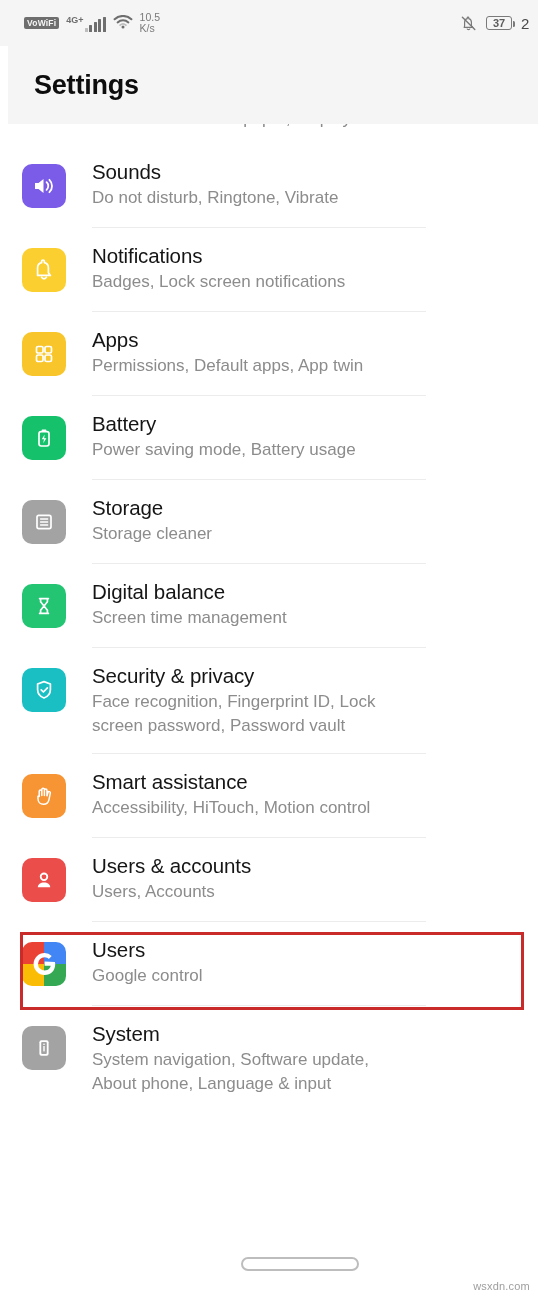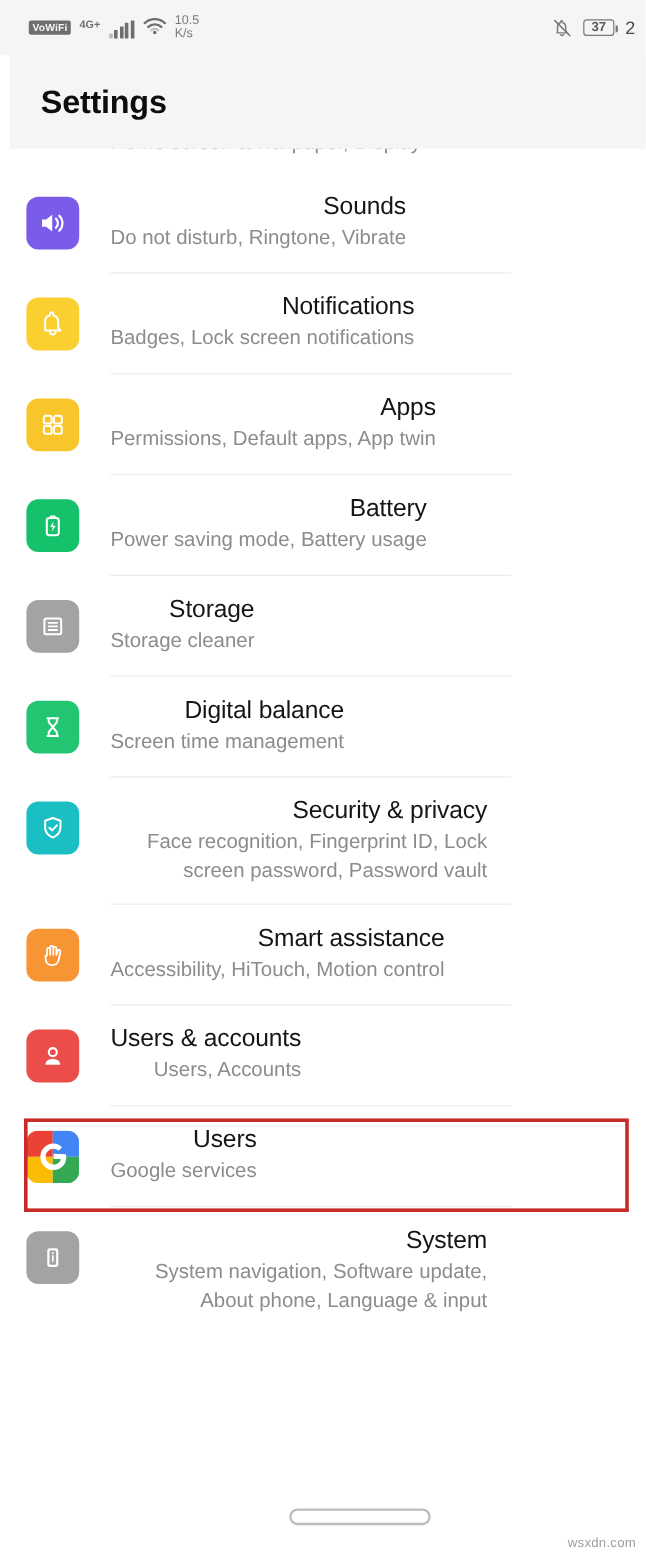--- a/index.html
+++ b/index.html
@@ -17,21 +17,21 @@
     background:#f5f5f5;
     display:flex; align-items:center; justify-content:space-between;
     padding:0 8px 0 24px;
   }
   .sb-left { display:flex; align-items:center; gap:7px; }
   .sb-right { display:flex; align-items:center; gap:9px; }
   .volte-badge {
     background:#6e6e6e; color:#f5f5f5; font-size:8.5px; font-weight:bold;
     border-radius:2px; padding:1.5px 3px; letter-spacing:0.2px; line-height:1;
   }
-  .net-group { display:flex; align-items:flex-end; gap:7px; }
+  .net-group { display:flex; align-items:flex-end; gap:1px; }
   .net-label { font-size:9px; color:#6e6e6e; font-weight:bold; margin-bottom:7px; }
   .bars { display:flex; align-items:flex-end; gap:1.5px; height:15px; }
   .bars i { display:block; width:3px; background:#6e6e6e; border-radius:0.5px; }
   .bars i:nth-child(1){height:4px;background:#bdbdbd;}
   .bars i:nth-child(2){height:7px;}
   .bars i:nth-child(3){height:10px;}
   .bars i:nth-child(4){height:13px;}
   .bars i:nth-child(5){height:15px;}
   .speed { font-size:10.5px; color:#7a7a7a; line-height:1.08; text-align:left; }
   .battery-shell {
@@ -56,21 +56,21 @@
   .sliver {
     position:absolute; top:124px; left:0; width:538px; height:20px;
     background:#ffffff; overflow:hidden;
   }
   .sliver .ghost {
     position:absolute; top:-15px; left:92px; font-size:17px; color:#8a8a8a;
     white-space:nowrap;
   }
 
   
-  .list { position:absolute; top:144px; left:0; width:426px; background:#ffffff;text-align:right; }
+  .list { position:absolute; top:144px; left:0; width:426px; background:#ffffff; }
   .row {
     position:relative; display:flex; align-items:flex-start;
     padding:14px 20px 14px 22px; min-height:84px;
   }
   .row.two-line-sub { min-height:106px; }
   .icon-wrap { width:44px; flex:0 0 44px; margin-top:6px; }
   .tile {
     width:44px; height:44px; border-radius:10px;
     display:flex; align-items:center; justify-content:center;
     position:relative; overflow:hidden;
@@ -316,21 +316,21 @@
               <rect x="22" y="0" width="22" height="22" fill="#4285F4"></rect>
               <rect x="0" y="22" width="22" height="22" fill="#FBBC05"></rect>
               <rect x="22" y="22" width="22" height="22" fill="#34A853"></rect>
               <path d="M22.6 19.4v4.4h6.1c-.3 1.6-1.9 4.7-6.1 4.7a6.6 6.6 0 010-13.2c2 0 3.4.9 4.2 1.6l2.9-2.8A10.8 10.8 0 0022.6 11a11 11 0 100 22c6.4 0 10.6-4.5 10.6-10.8 0-.9-.1-1.6-.3-2.3z" fill="#fff"></path>
             </svg>
           </span>
         </div>
       </div>
       <div class="texts">
         <div class="title">Users</div>
-        <div class="sub">Google services</div>
+        <div class="sub">Google control</div>
       </div>
       <div class="divider"></div>
     </div>
 
     <div class="row two-line-sub no-divider">
       <div class="icon-wrap">
         <div class="tile" style="background:#A3A3A3">
           <svg width="26" height="26" viewBox="0 0 26 26">
             <rect x="8.4" y="5.2" width="9.2" height="15.6" rx="2" fill="#fff"></rect>
             <rect x="10.2" y="7" width="5.6" height="12" rx="1" fill="#A3A3A3"></rect>

